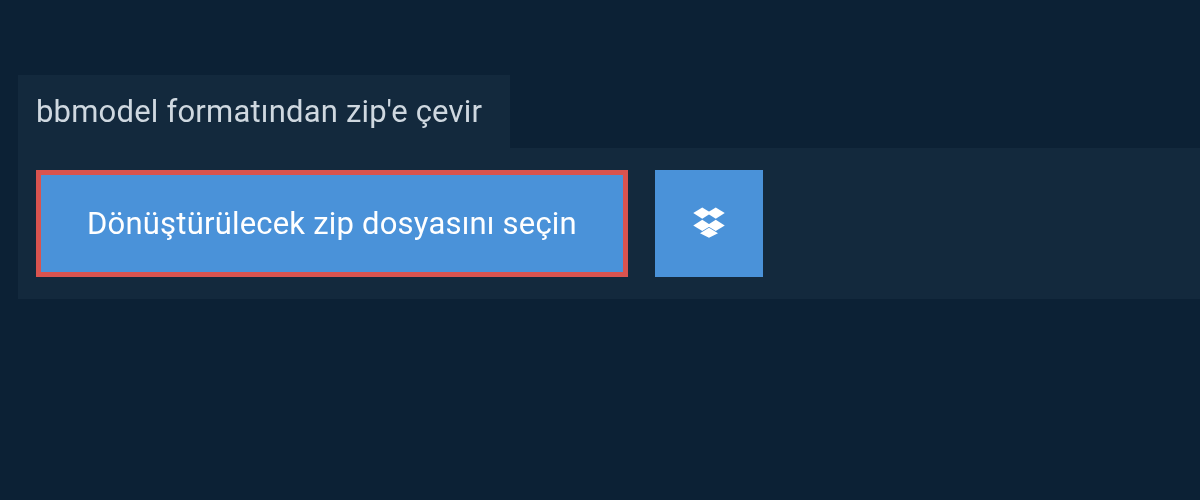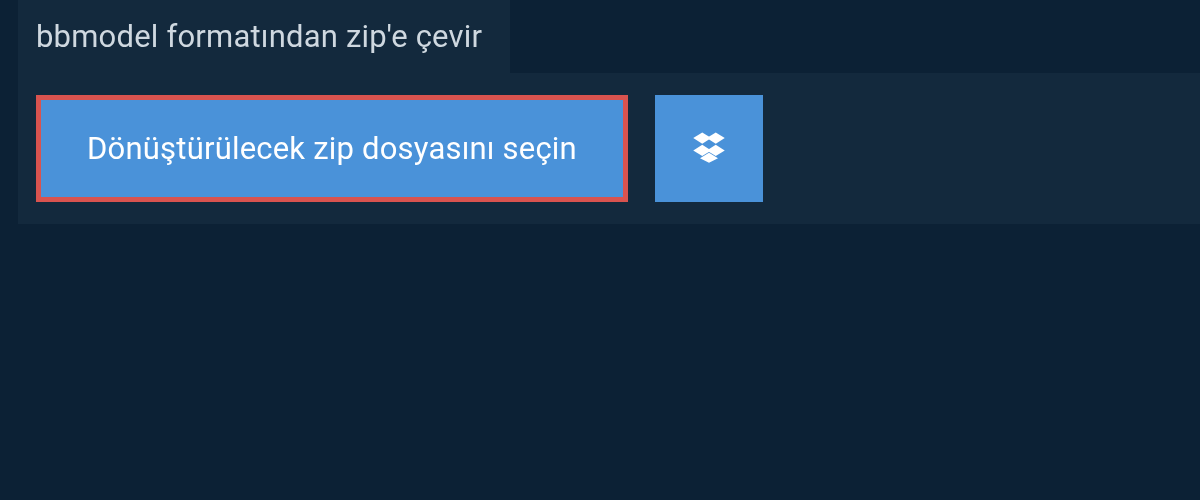--- a/index.html
+++ b/index.html
@@ -8,20 +8,21 @@
       box-sizing: border-box;
     }
     body {
       width: 1200px;
       height: 500px;
       background: #0c2135;
       font-family: -apple-system, BlinkMacSystemFont, "Segoe UI", Roboto, Helvetica, Arial, sans-serif;
       overflow: hidden;
     }
     .container {
+      padding-top: 75px;
       padding-left: 18px;
       width: 1176px;
     }
     .tab-header {
       display: inline-block;
       background: #13293d;
       color: #cfd8e0;
       font-size: 31px;
       font-weight: 400;
       padding: 18px 28px 18px 18px;

